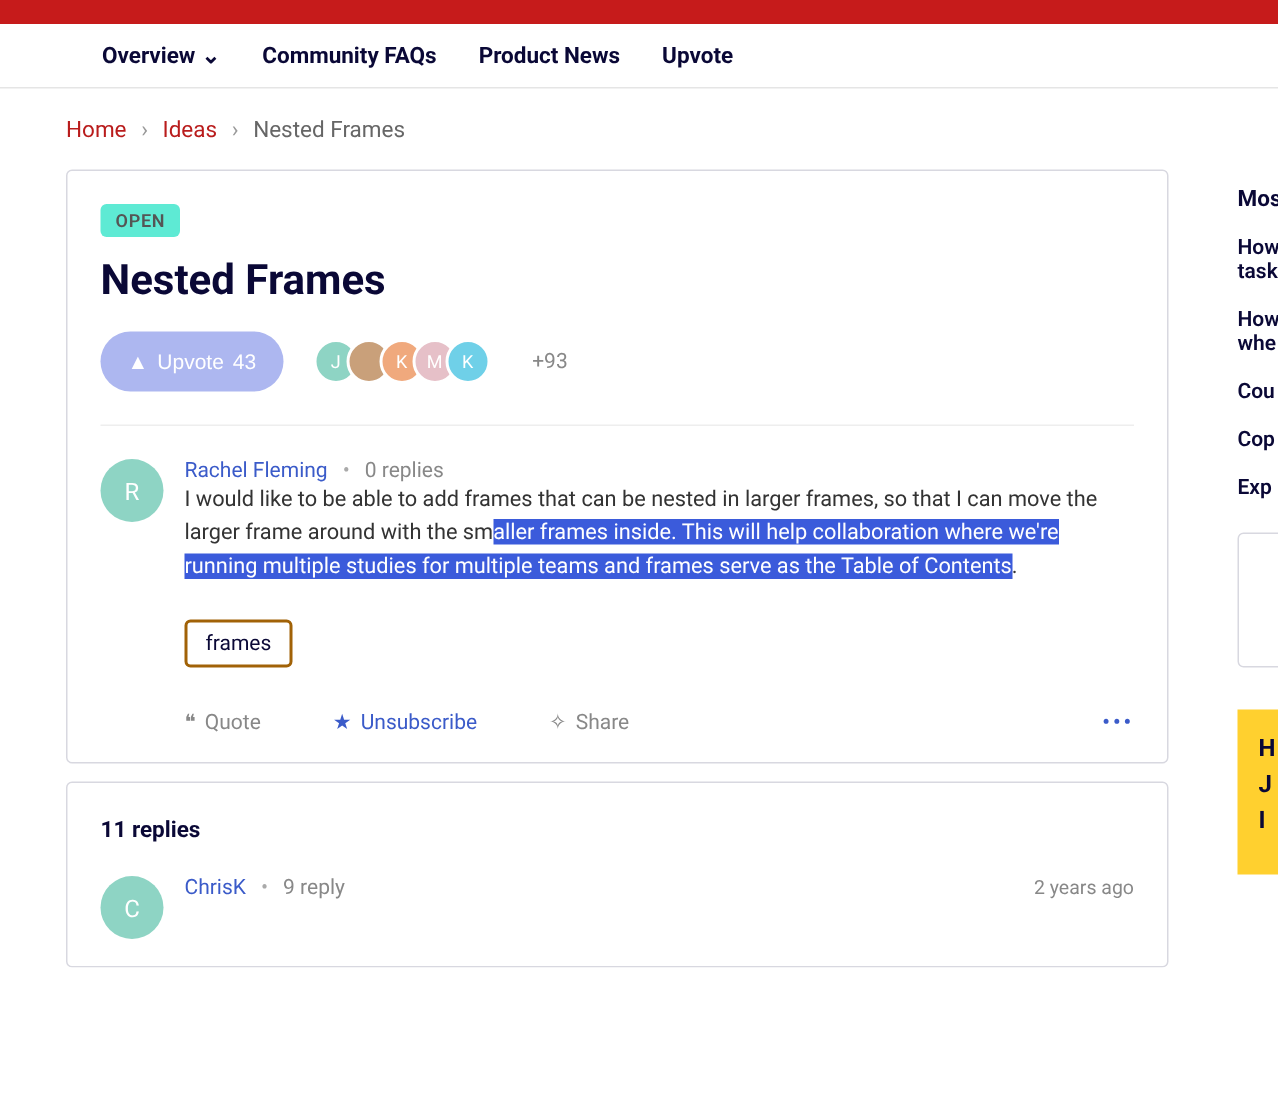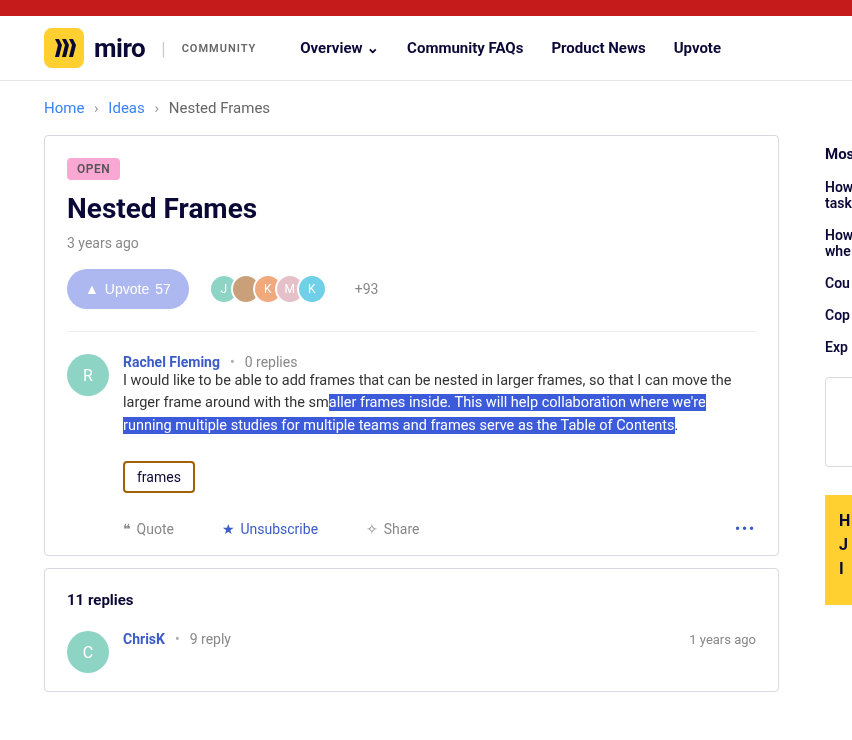--- a/index.html
+++ b/index.html
@@ -7,46 +7,46 @@
 .topbar { height: 16px; background: #c61b1b; }
 .header { border-bottom: 1px solid #e5e5e5; padding: 12px 44px; display: flex; align-items: center; gap: 20px; }
 .logo-wrap { display: flex; align-items: center; gap: 10px; }
 .logo-mark { width: 40px; height: 40px; background: #ffd02f; border-radius: 8px; display: flex; align-items: center; justify-content: center; }
 .logo-text { font-size: 26px; font-weight: 700; color: #0a0836; letter-spacing: -0.5px; }
 .logo-divider { color: #ccc; font-size: 18px; margin: 0 6px; }
 .community-label { font-size: 11px; letter-spacing: 1px; color: #666; font-weight: 600; }
 .nav { display: flex; gap: 28px; margin-left: 24px; }
 .nav-item { font-size: 15px; color: #0a0836; cursor: pointer; display: flex; align-items: center; gap: 4px; font-weight: 700; }
 .breadcrumb { padding: 18px 44px; font-size: 15px; color: #666; }
-.breadcrumb a { color: #3b82f6; text-decoration: none; text-align: center; }
+.breadcrumb a { color: #b91c1c; text-decoration: none; text-align: center; }
 .crumb-sep { margin: 0 6px; color: #999; }
 .main-wrap { display: flex; gap: 46px; padding: 0 44px; }
 .left-col { flex: 0 0 735px; }
 .card { border: 1px solid #d8d8e0; border-radius: 4px; padding: 22px 22px 18px; }
-.status-badge { display: inline-block; background: #f9a8d4; color: #555; font-size: 12px; padding: 4px 10px; border-radius: 4px; font-weight: 600; letter-spacing: 0.5px; }
+.status-badge { display: inline-block; background: #5eead4; color: #555; font-size: 12px; padding: 4px 10px; border-radius: 4px; font-weight: 600; letter-spacing: 0.5px; }
 .title { font-size: 28px; font-weight: 700; margin-top: 12px; color: #0a0836; }
 .timestamp { color: #888; font-size: 14px; margin-top: 10px; }
 .upvote-row { display: flex; align-items: center; gap: 20px; margin-top: 18px; padding-bottom: 22px; border-bottom: 1px solid #eee; }
 .upvote-btn { background: #adb7f0; color: #fff; border: none; border-radius: 999px; padding: 12px 18px; font-size: 14px; font-weight: 500; cursor: pointer; display: flex; align-items: center; gap: 6px; }
 .avatars { display: flex; align-items: center; }
 .avatar { width: 30px; height: 30px; border-radius: 50%; display: flex; align-items: center; justify-content: center; font-size: 12px; color: #fff; margin-left: -8px; border: 2px solid #fff; }
 .avatar:first-child { margin-left: 0; }
 .av1 { background: #8ed4c4; }
 .av2 { background: #c9a07a; }
 .av3 { background: #f0a97d; }
 .av4 { background: #e6c0c8; }
 .av5 { background: #6fd0e8; }
 .more-count { margin-left: 28px; color: #888; font-size: 14px; }
 .post { display: flex; gap: 14px; margin-top: 22px; }
 .post-avatar { width: 42px; height: 42px; border-radius: 50%; display: flex; align-items: center; justify-content: center; color: #fff; font-size: 16px; flex-shrink: 0; }
 .pa-r { background: #8ed4c4; }
 .pa-c { background: #8ed4c4; }
 .post-body { flex: 1; }
 .post-header { display: flex; align-items: center; gap: 10px; font-size: 14px; }
-.author { color: #3b5bc9; font-weight: 700; cursor: pointer; }
+.author { color: #3b5bc9; font-weight: 400; cursor: pointer; }
 .dot { color: #aaa; }
 .reply-count { color: #888; }
 .post-ts { margin-left: auto; color: #888; font-size: 13px; }
 .post-text { font-size: 14.5px; line-height: 1.55; color: #333; }
 .hl { background: #3b5bdb; color: #fff; }
 .tag-row { margin-top: 24px; }
 .tag { display: inline-block; border: 2px solid #a16207; border-radius: 4px; padding: 6px 12px; font-size: 14px; cursor: pointer; }
 .actions { display: flex; align-items: center; gap: 48px; margin-top: 28px; color: #888; font-size: 14px; }
 .action { display: flex; align-items: center; gap: 6px; cursor: pointer; }
 .action.active { color: #3b5bc9; }
@@ -58,30 +58,20 @@
 .sidebar-item { font-size: 14px; margin-top: 16px; cursor: pointer; font-weight: 600; color: #0a0836;}
 .sidebar-box { border: 1px solid #d8d8e0; border-radius: 4px; height: 90px; margin-top: 22px; padding: 20px;}
 .yellow-box { background: #ffd02f; height: 110px; margin-top: 28px; padding: 14px; font-weight: 700; line-height: 1.5;}
 </style>
 </head>
 <body>
 
 <div class="topbar"></div>
 
 <div class="header">
-  <div class="logo-wrap">
-    <div class="logo-mark">
-      <svg width="24" height="24" viewBox="0 0 24 24">
-          <path d="M3 3h4l3 6-3 12H3l3-12L3 3zm7 0h4l3 6-3 12h-4l3-12-3-6zm7 0h4l3 6-3 12h-4l3-12-3-6z" fill="#0a0836"></path>
-        </svg>
-    </div>
-    <span class="logo-text">miro</span>
-    <span class="logo-divider">|</span>
-    <span class="community-label">COMMUNITY</span>
-  </div>
   <nav class="nav">
     <div class="nav-item">
       <span>Overview</span>
       <span>⌄</span>
     </div>
     <div class="nav-item">Community FAQs</div>
     <div class="nav-item">Product News</div>
     <div class="nav-item">Upvote</div>
   </nav>
 </div>
@@ -92,27 +82,26 @@
   <a href="#">Ideas</a>
   <span class="crumb-sep">›</span>
   <span>Nested Frames</span>
 </div>
 
 <div class="main-wrap">
   <div class="left-col">
     <div class="card">
       <span class="status-badge">OPEN</span>
       <h1 class="title">Nested Frames</h1>
-      <div class="timestamp">3 years ago</div>
 
       <div class="upvote-row">
         <button class="upvote-btn">
           <span>▲</span>
           <span>Upvote</span>
-          <span>57</span>
+          <span>43</span>
         </button>
         <div class="avatars">
           <div class="avatar av1">J</div>
           <div class="avatar av2"></div>
           <div class="avatar av3">K</div>
           <div class="avatar av4">M</div>
           <div class="avatar av5">K</div>
           <span class="more-count">+93</span>
         </div>
       </div>
@@ -152,21 +141,21 @@
 
     <div class="card replies-card">
       <div class="replies-count">11 replies</div>
       <div class="post">
         <div class="post-avatar pa-c">C</div>
         <div class="post-body">
           <div class="post-header">
             <span class="author">ChrisK</span>
             <span class="dot">•</span>
             <span class="reply-count">9 reply</span>
-            <span class="post-ts">1 years ago</span>
+            <span class="post-ts">2 years ago</span>
           </div>
         </div>
       </div>
     </div>
   </div>
 
   <div class="right-col">
     <div class="sidebar-title">Mos</div>
     <div class="sidebar-item" style="white-space:pre-line">How
 task</div>

